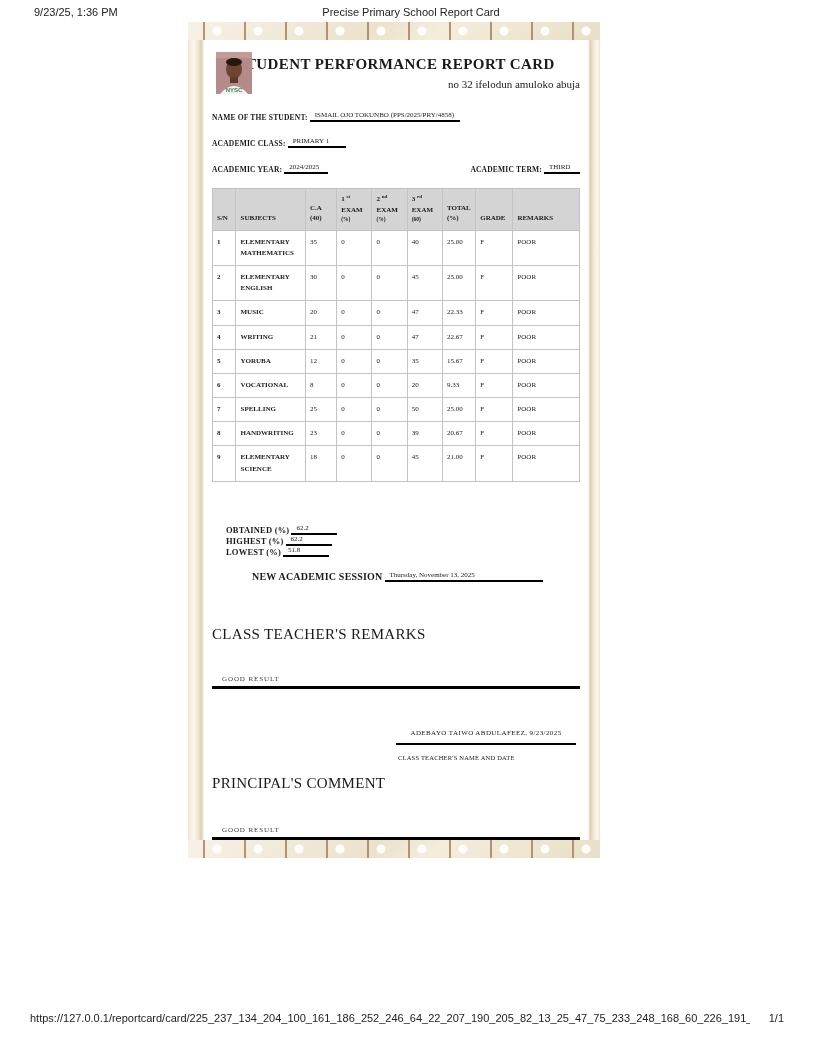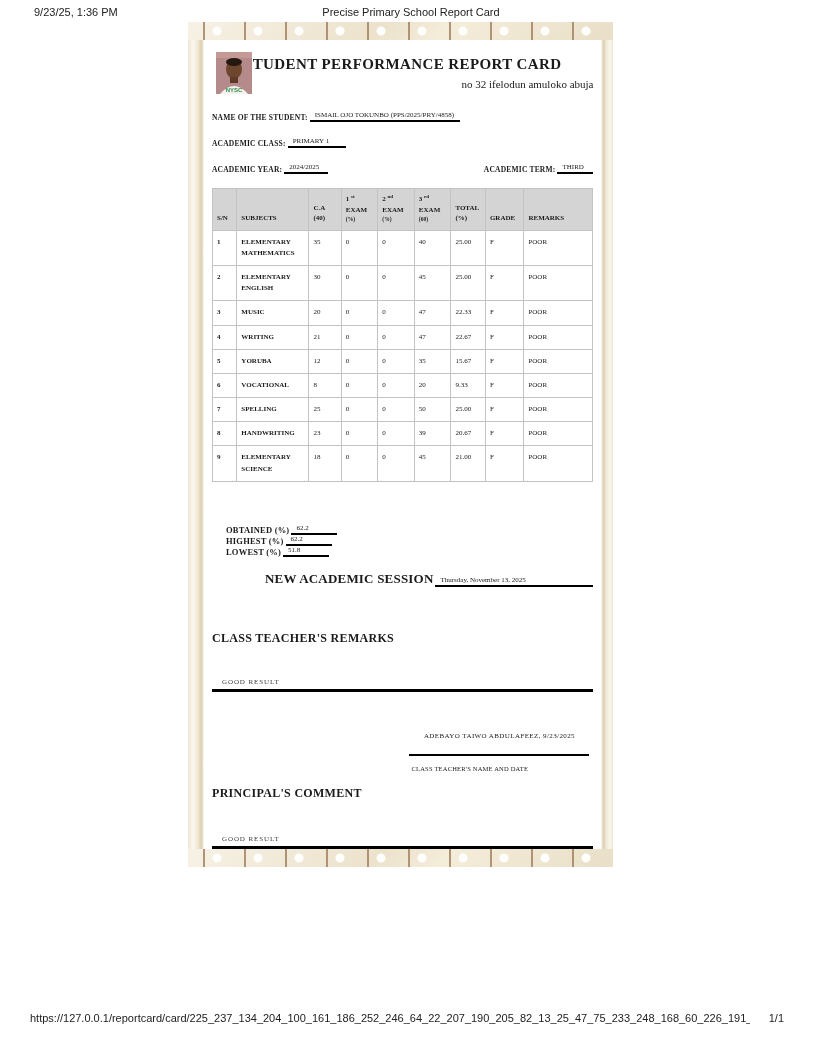--- a/index.html
+++ b/index.html
@@ -59,29 +59,29 @@
   .marks td.c-sn, .marks td.c-subject { font-weight:bold; }
   .marks sup { font-size:5px; }
   .hdr-small { font-size:5.5px; }
 
   
   .summary-row { display:flex; margin-top:42px; padding-left:14px;flex-direction:column; }
   .summary-item { display:flex; align-items:flex-end; margin-right:28px; }
   .summary-item .lbl { font-size:8.5px; }
   .summary-item .val { border-bottom:2.5px solid #000; min-width:46px; font-size:7px; }
   .session-row { display:flex; align-items:flex-end; margin-top:14px; padding-left:40px; }
-  .session-row .lbl { font-size:13px;margin-left:13px; }
+  .session-row .lbl { font-size:10px; }
   .session-row .val { border-bottom:2.5px solid #000; min-width:158px; font-size:7px; }
 
   
-  .section-heading { font-size:12px; font-weight:bold; letter-spacing:0.3px; }
+  .section-heading { font-size:15px; font-weight:normal; letter-spacing:0.3px; }
   .heading-teacher { margin-top:44px; }
   .remark-line { margin-top:32px; border-bottom:3px solid #000; padding:0 0 3px 10px; font-size:7px; color:#3c3c3c; letter-spacing:0.9px; }
   .sig-block { width:180px; margin:26px 4px 0 auto; }
-  .sig-name { font-size:7px; letter-spacing:0.4px; text-align:center; border-bottom:2.5px solid #000; padding-bottom:14px; white-space:nowrap;margin-top:40px; }
+  .sig-name { font-size:7px; letter-spacing:0.4px; text-align:center; border-bottom:2.5px solid #000; padding-bottom:6px; white-space:nowrap;margin-top:40px; }
   .sig-caption { font-size:6.5px; margin-top:9px; text-align:left; padding-left:2px; letter-spacing:0.2px; }
   .heading-principal { margin-top:14px; }
   .remark-line.principal { margin-top:34px; }
 </style>
 </head>
 <body>
 
 <div class="chrome-header">
   <span class="chrome-date">9/23/25, 1:36 PM</span>
   <span class="chrome-doc-title">Precise Primary School Report Card</span>

